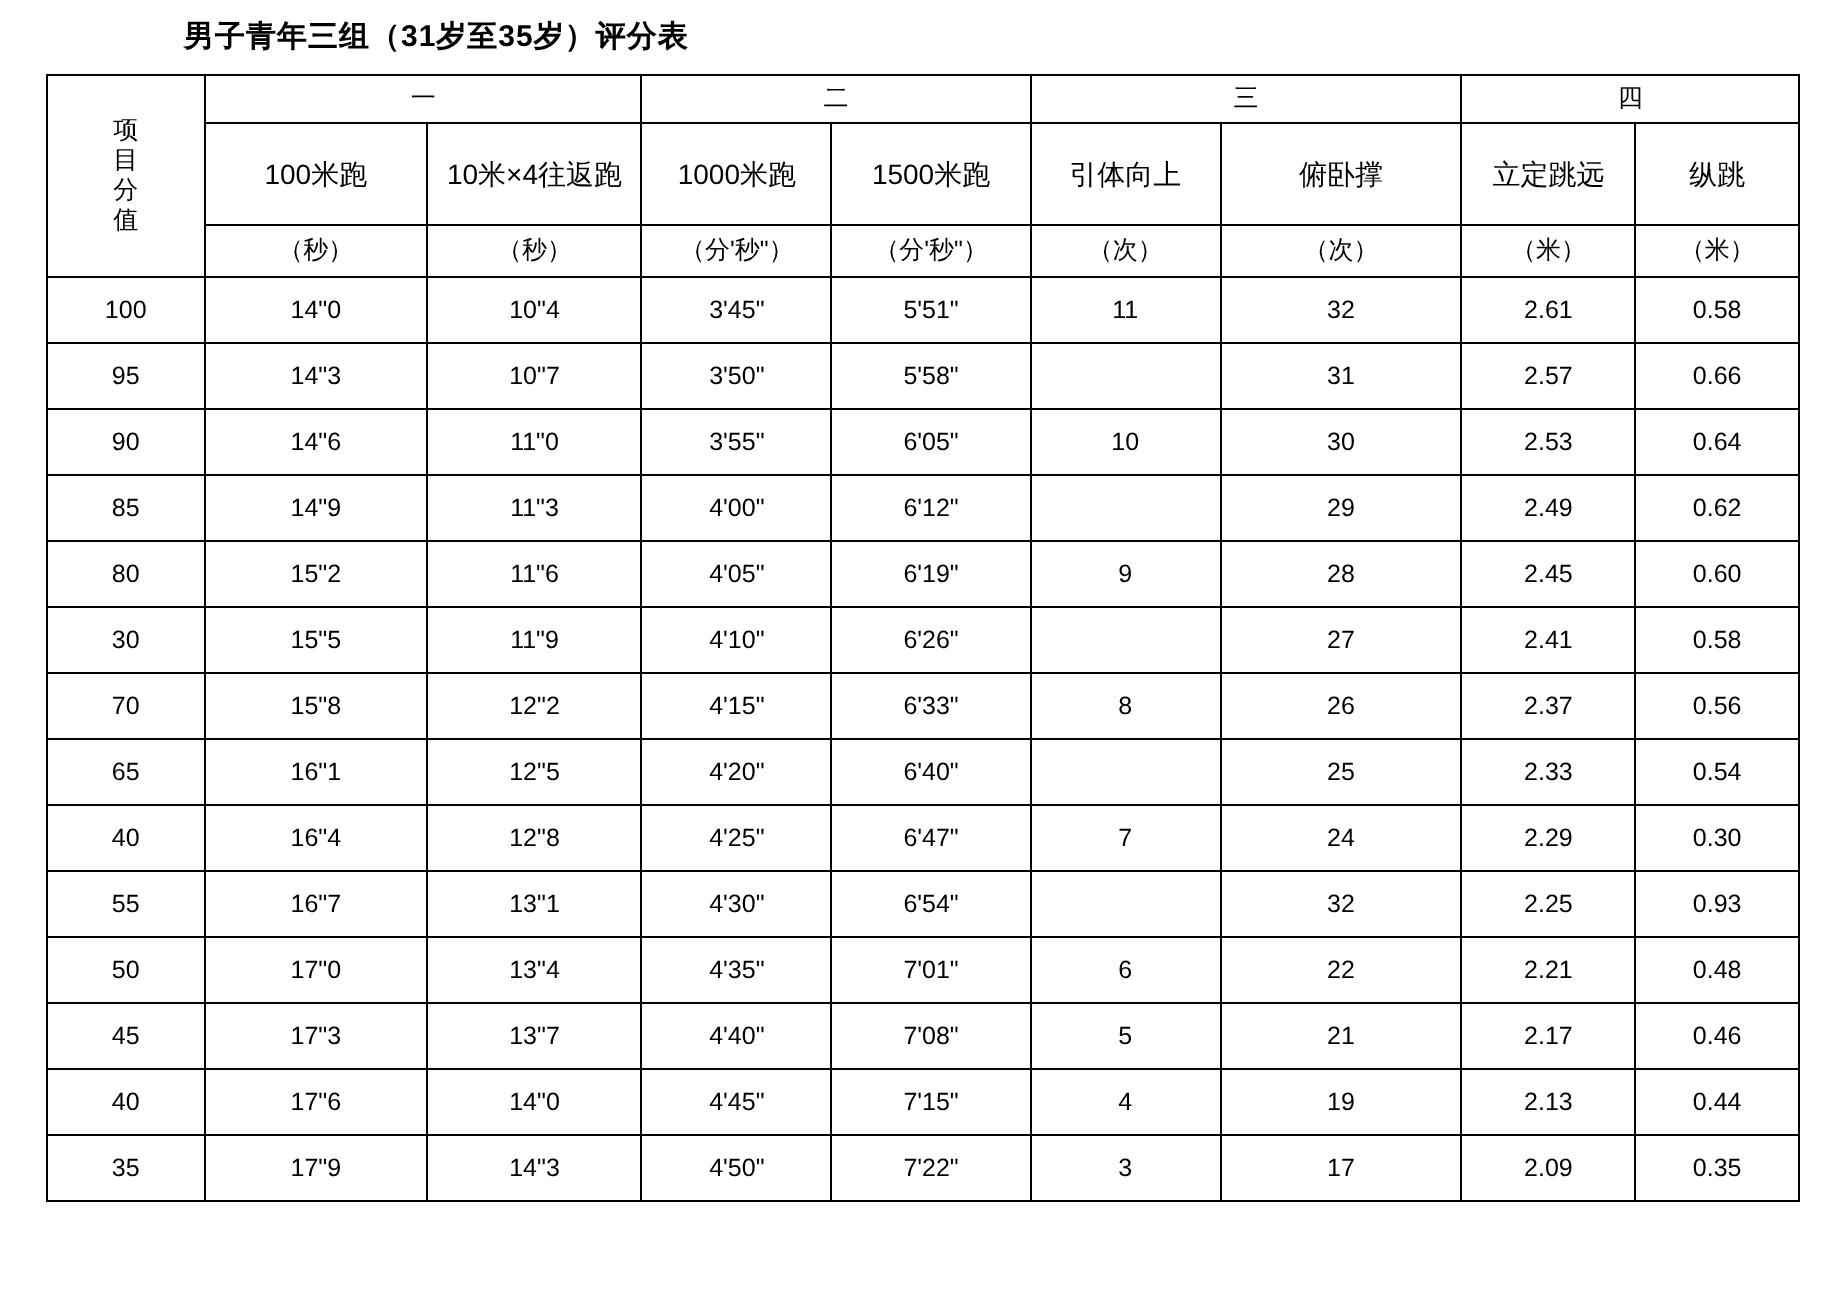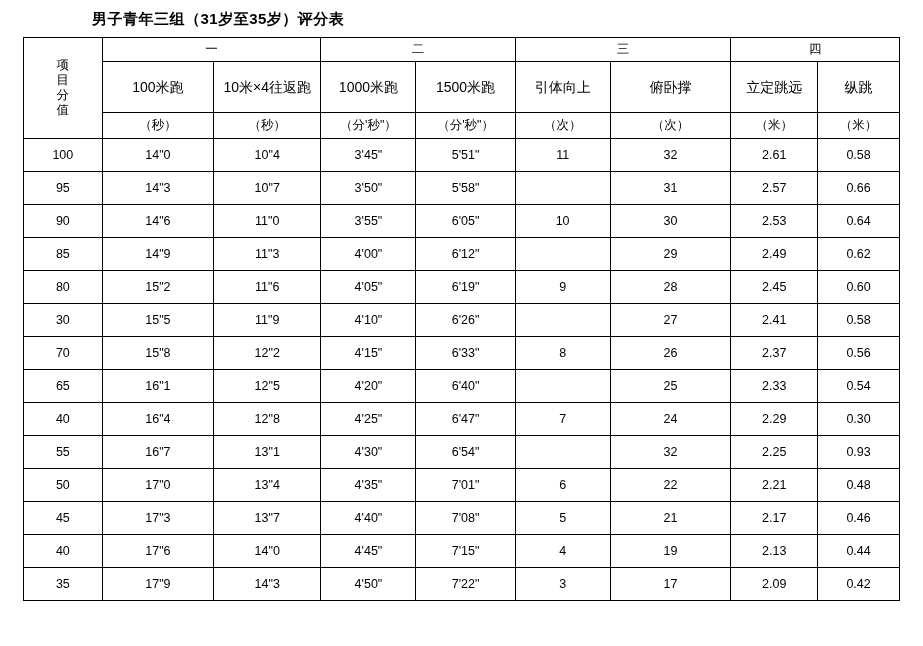--- a/index.html
+++ b/index.html
@@ -286,18 +286,18 @@
       </tr>
       <tr class="data-row">
         <td>35</td>
         <td>17"9</td>
         <td>14"3</td>
         <td>4'50"</td>
         <td>7'22"</td>
         <td>3</td>
         <td>17</td>
         <td>2.09</td>
-        <td>0.42</td>
+        <td>0.35</td>
       </tr>
     </tbody>
   </table>
 
 </div>
 
 </body></html>

